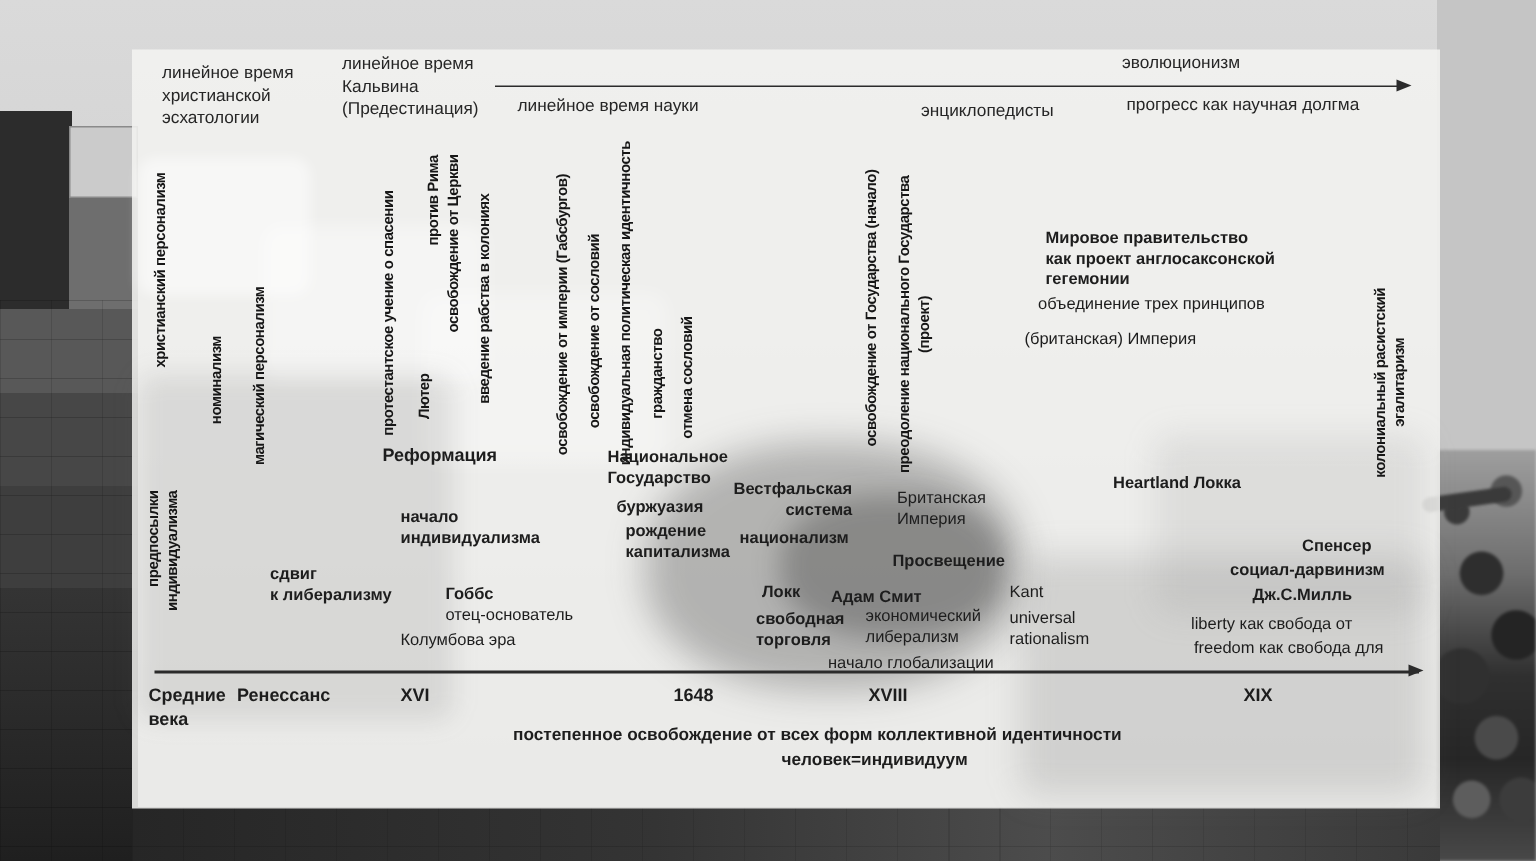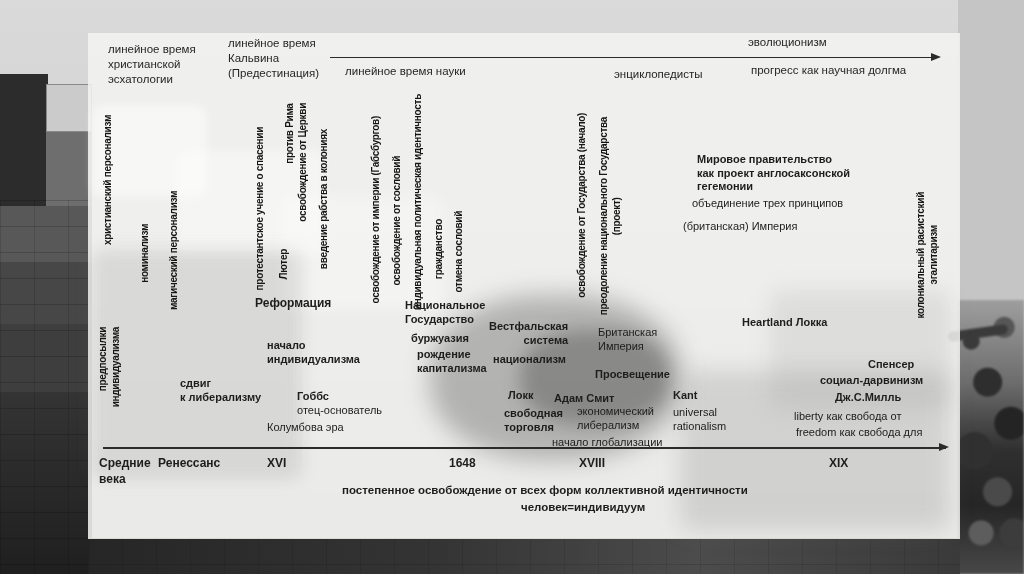--- a/index.html
+++ b/index.html
@@ -140,21 +140,21 @@
     <div class="h" style="left:598px;top:326px;">Британская
 Империя</div>
     <div class="h b" style="left:595px;top:368px;">Просвещение</div>
     <div class="h b" style="left:508px;top:389px;">Локк</div>
     <div class="h b" style="left:504px;top:407px;">свободная
 торговля</div>
     <div class="h b" style="left:554px;top:392px;">Адам Смит</div>
     <div class="h" style="left:577px;top:405px;">экономический
 либерализм</div>
     <div class="h" style="left:552px;top:436px;">начало глобализации</div>
-    <div class="h" style="left:673px;top:389px;font-weight:bold;">Kant</div>
+    <div class="h" style="left:673px;top:389px;">Kant</div>
     <div class="h" style="left:673px;top:406px;">universal
 rationalism</div>
     <div class="h b" style="left:697px;top:153px;">Мировое правительство
 как проект англосаксонской
 гегемонии</div>
     <div class="h" style="left:692px;top:197px;">объединение трех принципов</div>
     <div class="h" style="left:683px;top:220px;">(британская) Империя</div>
     <div class="h b" style="left:742px;top:316px;">Heartland Локка</div>
     <div class="h b" style="left:868px;top:358px;">Спенсер</div>
     <div class="h b" style="left:820px;top:374px;">социал-дарвинизм</div>

